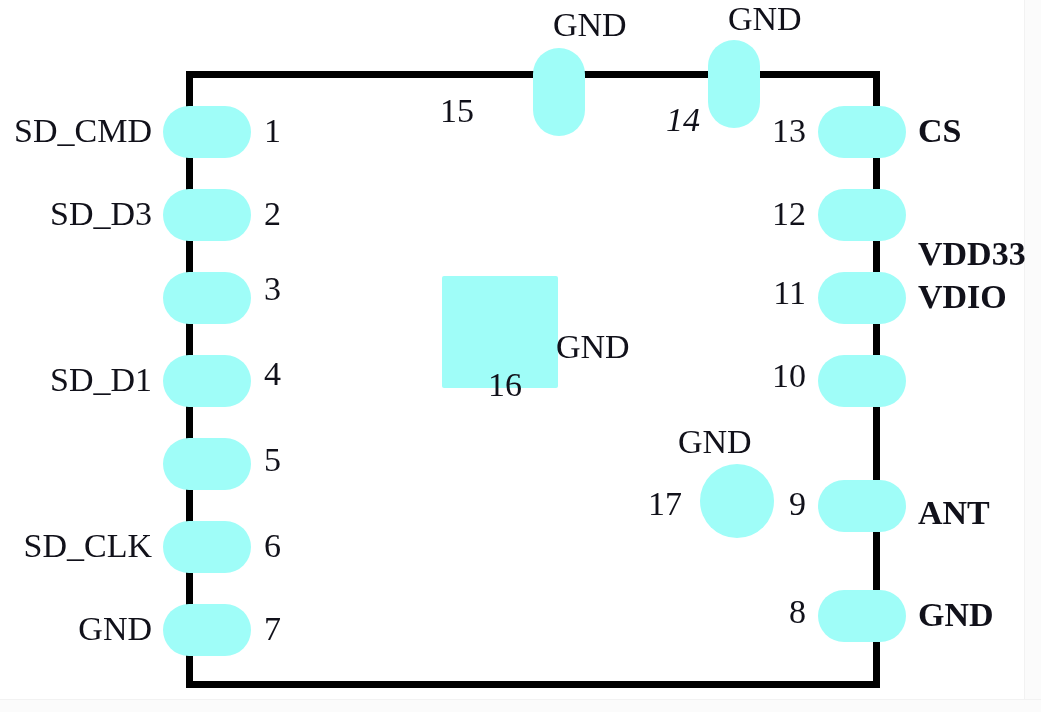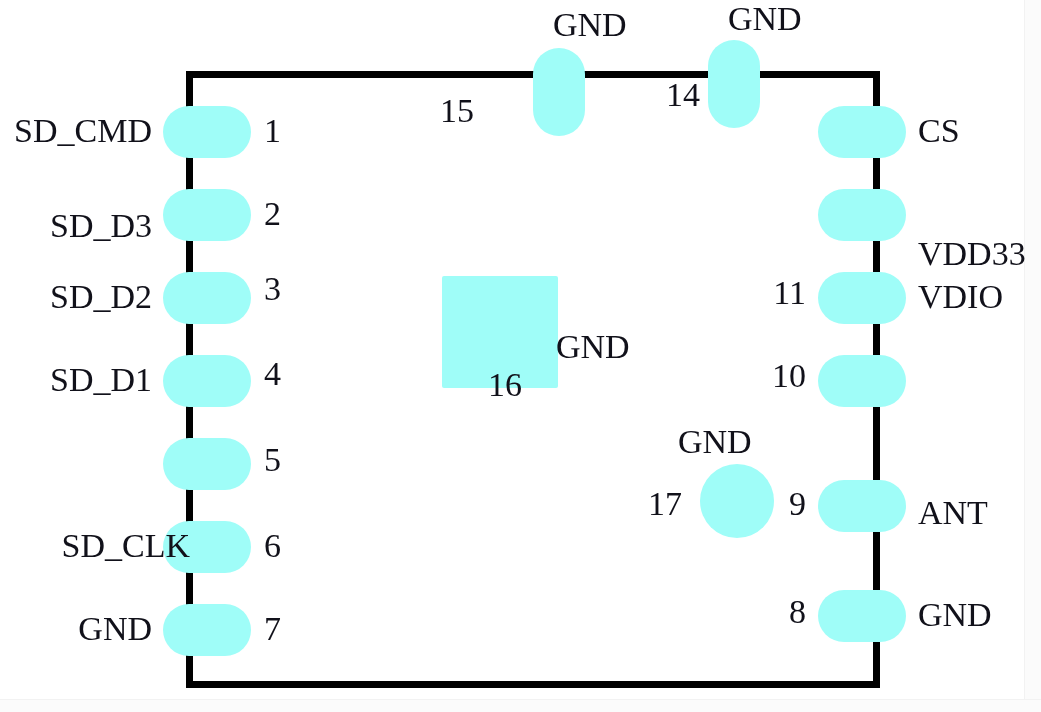--- a/index.html
+++ b/index.html
@@ -83,20 +83,21 @@
     font-family: "Liberation Serif", "DejaVu Serif", serif;
     font-size: 34px;
     line-height: 1;
     white-space: nowrap;
   }
   .signal-left {
     text-align: right;
   }
   .signal-right {
     text-align: right;
+    font-weight: bold;
   }
 </style>
 </head>
 <body>
 
 <div id="stage">
 
   <div id="edge-right"></div>
   <div id="edge-bottom"></div>
 
@@ -104,24 +105,23 @@
 
   <div class="pad pad-h" style="left:163px; top:106px; width:88px; height:52px;"></div>
   <div class="pad pad-h" style="left:163px; top:189px; width:88px; height:52px;"></div>
   <div class="pad pad-h" style="left:163px; top:272px; width:88px; height:52px;"></div>
   <div class="pad pad-h" style="left:163px; top:355px; width:88px; height:52px;"></div>
   <div class="pad pad-h" style="left:163px; top:438px; width:88px; height:52px;"></div>
   <div class="pad pad-h" style="left:163px; top:521px; width:88px; height:52px;"></div>
   <div class="pad pad-h" style="left:163px; top:604px; width:88px; height:52px;"></div>
 
   <div class="lbl signal-left" style="left:0px;   top:114px; width:152px;">SD_CMD</div>
-  <div class="lbl signal-left" style="left:0px;   top:209px; width:152px;">SD_D3</div>
-  <div class="lbl signal-left" style="left:0px;   top:280px; width:152px;">SD_D2</div>
+  <div class="lbl signal-left" style="left:0px;   top:197px; width:152px;">SD_D3</div>
   <div class="lbl signal-left" style="left:0px;   top:363px; width:152px;">SD_D1</div>
-  <div class="lbl signal-left" style="left:0px;   top:529px; width:152px;padding-left:38px;">SD_CLK</div>
+  <div class="lbl signal-left" style="left:0px;   top:529px; width:152px;">SD_CLK</div>
   <div class="lbl signal-left" style="left:0px;   top:612px; width:152px;">GND</div>
 
   <div class="num" style="left:264px; top:114px;">1</div>
   <div class="num" style="left:264px; top:197px;">2</div>
   <div class="num" style="left:264px; top:272px;">3</div>
   <div class="num" style="left:264px; top:357px;">4</div>
   <div class="num" style="left:264px; top:443px;">5</div>
   <div class="num" style="left:264px; top:529px;">6</div>
   <div class="num" style="left:264px; top:612px;">7</div>
 
@@ -131,33 +131,35 @@
   <div class="pad pad-h" style="left:818px; top:355px; width:88px; height:52px;"></div>
   <div class="pad pad-h" style="left:818px; top:480px; width:88px; height:52px;"></div>
   <div class="pad pad-h" style="left:818px; top:590px; width:88px; height:52px;"></div>
 
   <div class="lbl signal-right" style="left:918px; top:114px;">CS</div>
   <div class="lbl signal-right" style="left:918px; top:197px;margin-top:40px;">VDD33</div>
   <div class="lbl signal-right" style="left:918px; top:280px;">VDIO</div>
   <div class="lbl signal-right" style="left:918px; top:496px;">ANT</div>
   <div class="lbl signal-right" style="left:918px; top:598px;">GND</div>
 
+  <div class="num" style="left:714px; top:114px; width:92px; text-align:right;">13</div>
+  <div class="num" style="left:714px; top:197px; width:92px; text-align:right;">12</div>
   <div class="num" style="left:714px; top:276px; width:92px; text-align:right;">11</div>
   <div class="num" style="left:714px; top:359px; width:92px; text-align:right;">10</div>
   <div class="num" style="left:714px; top:487px; width:92px; text-align:right;">9</div>
   <div class="num" style="left:714px; top:595px; width:92px; text-align:right;">8</div>
 
   <div class="pad pad-v" style="left:533px; top:48px; width:52px; height:88px;"></div>
   <div class="pad pad-v" style="left:708px; top:40px; width:52px; height:88px;"></div>
 
   <div class="lbl" style="left:527px; top:8px;  width:0; text-align:center; transform:translateX(26px);">GND</div>
   <div class="lbl" style="left:702px; top:2px;  width:0; text-align:center; transform:translateX(26px);">GND</div>
 
   <div class="num" style="left:440px; top:94px;  width:84px; text-align:left;">15</div>
-  <div class="num" style="left:616px; top:78px;  width:84px; text-align:right;">14</div>
+  <div class="num" style="left:616px; top:103px;  width:84px; text-align:right;font-style:italic;">14</div>
 
   <div class="pad pad-sq" style="left:442px; top:276px; width:116px; height:112px;"></div>
   <div class="lbl" style="left:556px; top:330px;">GND</div>
   <div class="num" style="left:488px; top:368px;">16</div>
 
   <div class="pad pad-circle" style="left:700px; top:464px; width:74px; height:74px;"></div>
   <div class="lbl" style="left:678px; top:425px;">GND</div>
   <div class="num" style="left:648px; top:487px;">17</div>
 
 </div>

